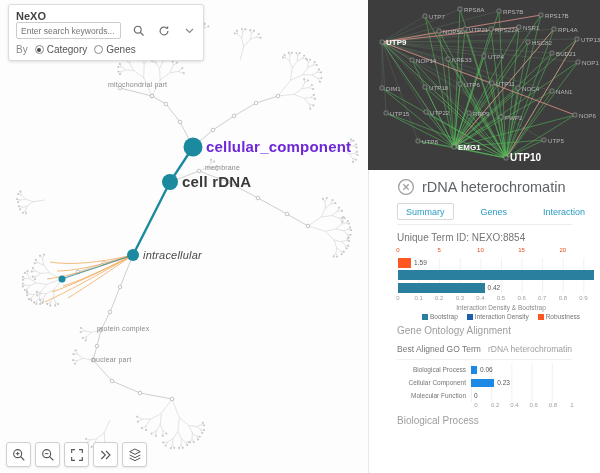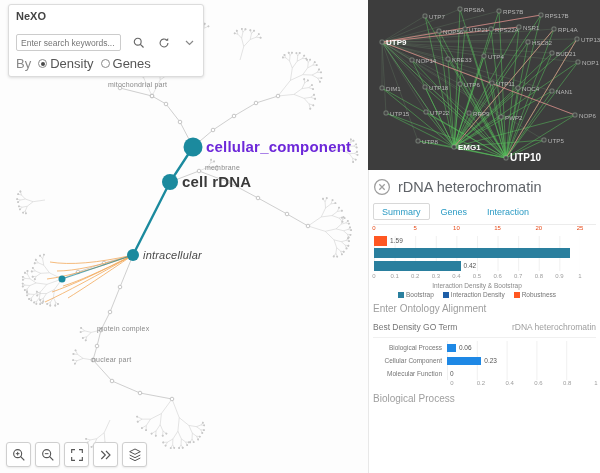--- a/index.html
+++ b/index.html
@@ -7,42 +7,42 @@
 .app{position:relative;width:600px;height:473px;background:#fff;overflow:hidden}
 svg{font-family:"Liberation Sans",sans-serif}
 
 
 .left-panel{position:absolute;left:0;top:0;width:368px;height:473px;background:#fdfdfd;overflow:hidden}
 #tree-svg{position:absolute;left:0;top:0}
 .tree-label{position:absolute;transform:translateY(-50%);white-space:nowrap;cursor:pointer;letter-spacing:.2px}
 
 .search-card{position:absolute;left:8px;top:4px;width:196px;background:#fff;border:1px solid #dcdcdc;border-radius:3px;box-shadow:0 1px 3px rgba(0,0,0,.13);padding:5px 7px;z-index:5}
 .search-title{font-size:11px;font-weight:700;color:#444}
-.search-row{display:flex;align-items:center;margin-top:12px;gap:11px}
+.search-row{display:flex;align-items:center;margin-top:0;gap:11px}
 .search-input{flex:1;height:17px;border:1px solid #ccc;border-radius:2px;font-size:8.5px;padding:0 4px;color:#444;outline:none;font-family:inherit;min-width:0}
 .icon-btn{width:14px;height:14px;display:flex;align-items:center;justify-content:center;cursor:pointer;color:#666;flex:none}
-.options-row{display:flex;align-items:flex-start;margin-top:5px;gap:7px;font-size:13px;color:#555}
+.options-row{display:flex;align-items:flex-start;margin-top:5px;gap:7px;font-size:10px;color:#555}
 .by{color:#888}
 .opt{display:flex;align-items:center;gap:3px;cursor:pointer}
 .radio{width:9px;height:9px;border:1px solid #8a8a8a;border-radius:50%;display:inline-block;position:relative}
 .radio.checked::after{content:"";position:absolute;inset:1.5px;background:#4a4a4a;border-radius:50%}
 
 .zoom-toolbar{position:absolute;left:6px;bottom:6px;display:flex;gap:4px;z-index:5}
 .tool-btn{width:25px;height:25px;background:#fff;border:1px solid #cfcfcf;border-radius:3px;display:flex;align-items:center;justify-content:center;color:#555;cursor:pointer;box-shadow:0 1px 2px rgba(0,0,0,.08)}
 
 
 .network-panel{position:absolute;left:368px;top:0;width:232px;height:170px;background:#3d3d3d;overflow:hidden;cursor:grab}
 #net-svg{position:absolute;left:0;top:0}
 
 
-.details-panel{position:absolute;left:368px;top:170px;width:232px;height:303px;background:#fff;border-left:1px solid #e8e8e8;padding:8px 4px;overflow:hidden}
+.details-panel{position:absolute;left:368px;top:170px;width:232px;height:303px;background:#fff;border-left:1px solid #e8e8e8;padding:8px 28px;overflow:hidden}
 .dp-header{display:flex;align-items:center;gap:7px}
 .close-btn{width:18px;height:18px;cursor:pointer;color:#9e9e9e;flex:none}
 .dp-title{font-size:14.5px;color:#5f6368;font-weight:400}
-.tabs{display:flex;align-items:flex-end;gap:2px;margin-top:7px;border-bottom:1px solid #ececec;padding-bottom:4px}
+.tabs{display:flex;align-items:flex-end;gap:18px;margin-top:7px;border-bottom:1px solid #ececec;padding-bottom:4px}
 .tab{font-size:9px;color:#2b9bc4;padding:2.5px 8px;cursor:pointer;border:1px solid transparent;border-radius:2px}
 .tab.active{border-color:#d8d8d8}
 .term-id{font-size:10px;color:#757575;margin:7px 0 4px}
 .section-h{font-size:10px;color:#9e9e9e;margin:5px 0 3px}
 .chart{width:206px;margin-left:1px}
 .axis-row{position:relative;height:8px}
 .tick{position:absolute;transform:translateX(-50%);font-size:6px;top:0}
 .tick.top{color:#e64a19}
 .tick.bottom{color:#9e9e9e}
 .bars{background-image:linear-gradient(to right,#f0f0f0 1px,transparent 1px);background-size:10% 100%}
@@ -876,21 +876,21 @@
         <span class="icon-btn">
           <svg width="9" height="6" viewBox="0 0 9 6">
               <path d="M1 1l3.5 3.5L8 1" fill="none" stroke="#888" stroke-width="1.2"></path>
             </svg>
         </span>
       </div>
       <div class="options-row">
         <span class="by">By</span>
         <span class="opt">
           <span class="radio checked"></span>
-          <span>Density</span>
+          <span>Category</span>
         </span>
         <span class="opt">
           <span class="radio"></span>
           <span>Genes</span>
         </span>
       </div>
     </div>
 
     <div class="zoom-toolbar">
       <div class="tool-btn">
@@ -1111,20 +1111,24 @@
       </span>
       <span class="dp-title">rDNA heterochromatin</span>
     </div>
 
     <div class="tabs">
       <span class="tab active">Summary</span>
       <span class="tab">Genes</span>
       <span class="tab">Interaction</span>
     </div>
 
+    <div class="term-id">
+      <span>Unique Term ID:</span>
+      <span>NEXO:8854</span>
+    </div>
 
 
     <div class="chart">
       <div class="axis-row" id="rob-top-axis">
           <span class="tick top" style="left: 0%;">0</span>
           <span class="tick top" style="left: 20%;">5</span>
           <span class="tick top" style="left: 40%;">10</span>
           <span class="tick top" style="left: 60%;">15</span>
           <span class="tick top" style="left: 80%;">20</span>
           <span class="tick top" style="left: 100%;">25</span>
@@ -1165,25 +1169,25 @@
             <span class="swatch" style="background: rgb(31, 95, 168);"></span>
             <span>Interaction Density</span>
           </span>
           <span class="legend-item">
             <span class="swatch" style="background: rgb(255, 87, 34);"></span>
             <span>Robustness</span>
           </span>
         </div>
     </div>
 
-    <div class="section-h">Enter Ontology Alignment</div>
+    <div class="section-h">Gene Ontology Alignment</div>
 
     <div class="go-table">
       <div class="go-row">
-        <span class="k">Best Density GO Term</span>
+        <span class="k">Best Aligned GO Term</span>
         <span class="v">rDNA heterochromatin</span>
       </div>
     </div>
 
     <div class="align-chart">
       <div id="align-rows">
           <div class="al-row">
             <span class="al-label">Biological Process</span>
             <div class="al-bars">
               <div class="al-bar" style="width: 6%; background: rgb(30, 136, 229);"></div>

